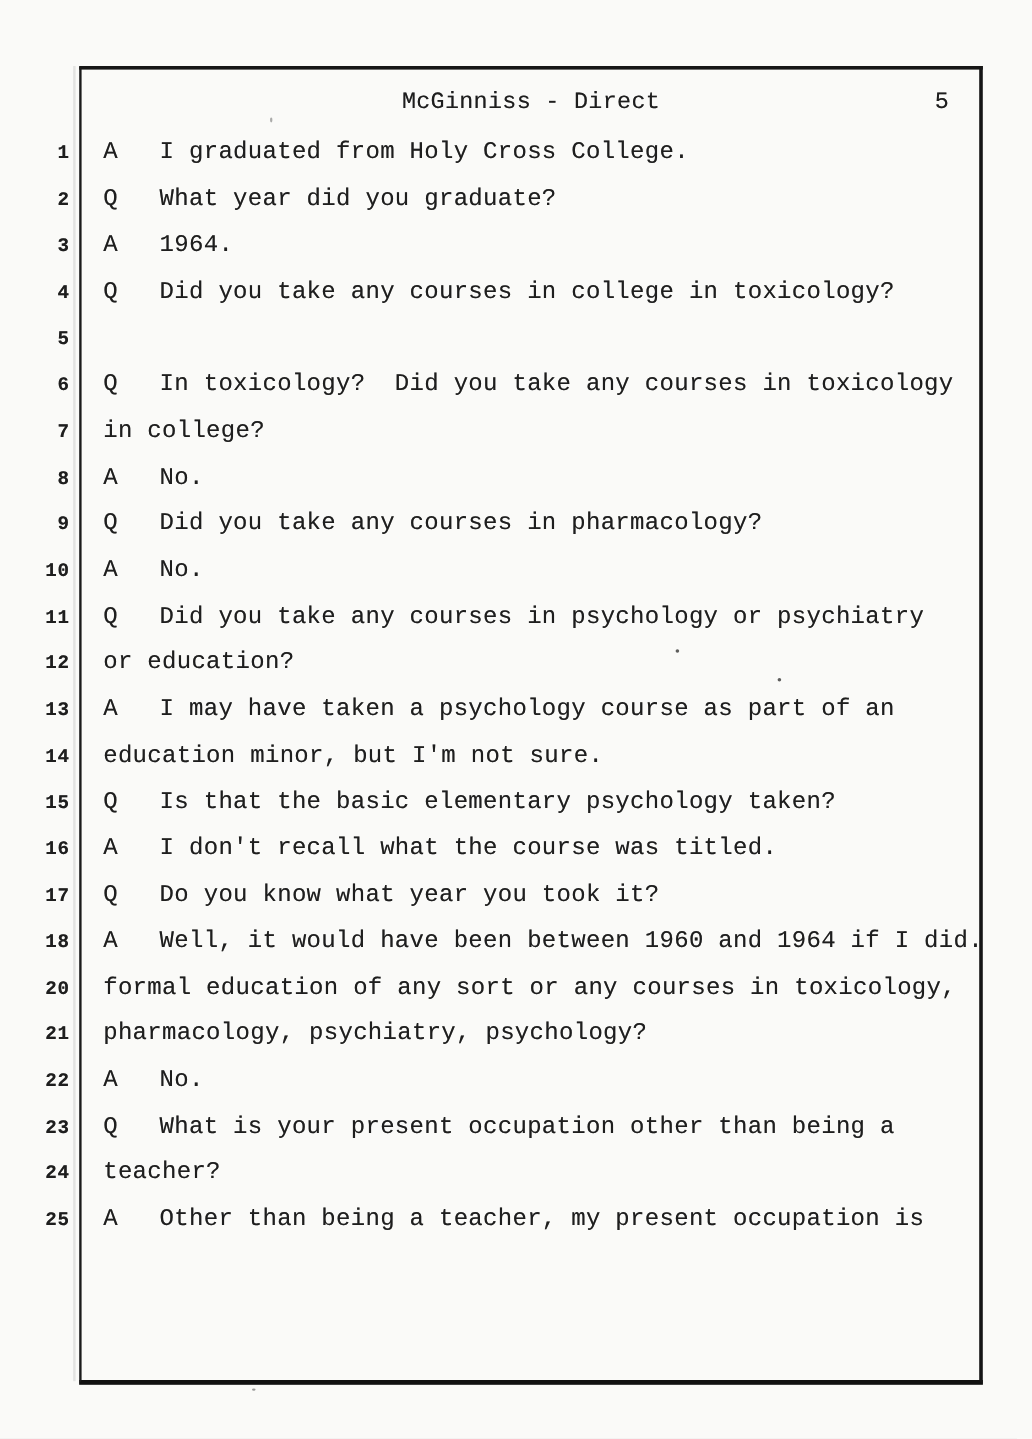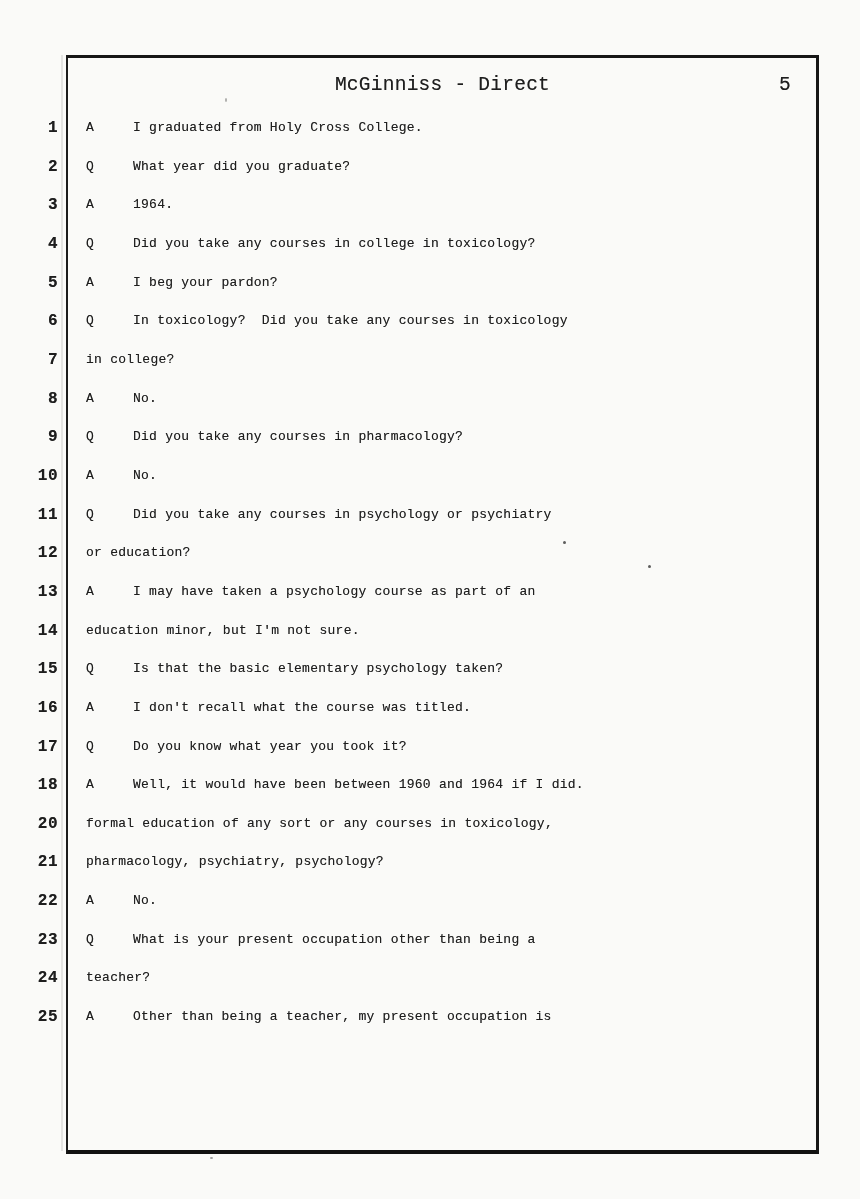--- a/index.html
+++ b/index.html
@@ -74,21 +74,21 @@
     width: 58px;
     text-align: right;
     font-size: 16px;
     font-weight: bold;
     letter-spacing: 0.5px;
     flex: 0 0 58px;
     text-shadow: 0 0 0.5px rgba(30,30,30,0.6);
   }
   .body {
     margin-left: 28px;
-    font-size: 13px;
+    font-size: 20px;
     letter-spacing: 0.25px;
     text-shadow: 0 0 0.5px rgba(30,30,30,0.5);
   }
   .speaker {
     display: inline-block;
     width: 47px;
   }
   .speck {
     position: absolute;
     background: rgba(40,40,40,0.75);
@@ -111,21 +111,21 @@
   <div class="header">
     <div class="title">McGinniss - Direct</div>
     <div class="pagenum">5</div>
   </div>
 
   <div class="lines" id="lines">
       <div class="row"><span class="num">1</span><span class="body"><span class="speaker">A</span><span class="text">I graduated from Holy Cross College.</span></span></div>
       <div class="row"><span class="num">2</span><span class="body"><span class="speaker">Q</span><span class="text">What year did you graduate?</span></span></div>
       <div class="row"><span class="num">3</span><span class="body"><span class="speaker">A</span><span class="text">1964.</span></span></div>
       <div class="row"><span class="num">4</span><span class="body"><span class="speaker">Q</span><span class="text">Did you take any courses in college in toxicology?</span></span></div>
-      <div class="row"><span class="num">5</span><span class="body"><span class="speaker">A</span><span class="text">I beg your pardon?</span></span></div>
+      <div class="row"><span class="num">5</span></div>
       <div class="row"><span class="num">6</span><span class="body"><span class="speaker">Q</span><span class="text">In toxicology?  Did you take any courses in toxicology</span></span></div>
       <div class="row"><span class="num">7</span><span class="body"><span class="text">in college?</span></span></div>
       <div class="row"><span class="num">8</span><span class="body"><span class="speaker">A</span><span class="text">No.</span></span></div>
       <div class="row"><span class="num">9</span><span class="body"><span class="speaker">Q</span><span class="text">Did you take any courses in pharmacology?</span></span></div>
       <div class="row"><span class="num">10</span><span class="body"><span class="speaker">A</span><span class="text">No.</span></span></div>
       <div class="row"><span class="num">11</span><span class="body"><span class="speaker">Q</span><span class="text">Did you take any courses in psychology or psychiatry</span></span></div>
       <div class="row"><span class="num">12</span><span class="body"><span class="text">or education?</span></span></div>
       <div class="row"><span class="num">13</span><span class="body"><span class="speaker">A</span><span class="text">I may have taken a psychology course as part of an</span></span></div>
       <div class="row"><span class="num">14</span><span class="body"><span class="text">education minor, but I'm not sure.</span></span></div>
       <div class="row"><span class="num">15</span><span class="body"><span class="speaker">Q</span><span class="text">Is that the basic elementary psychology taken?</span></span></div>

